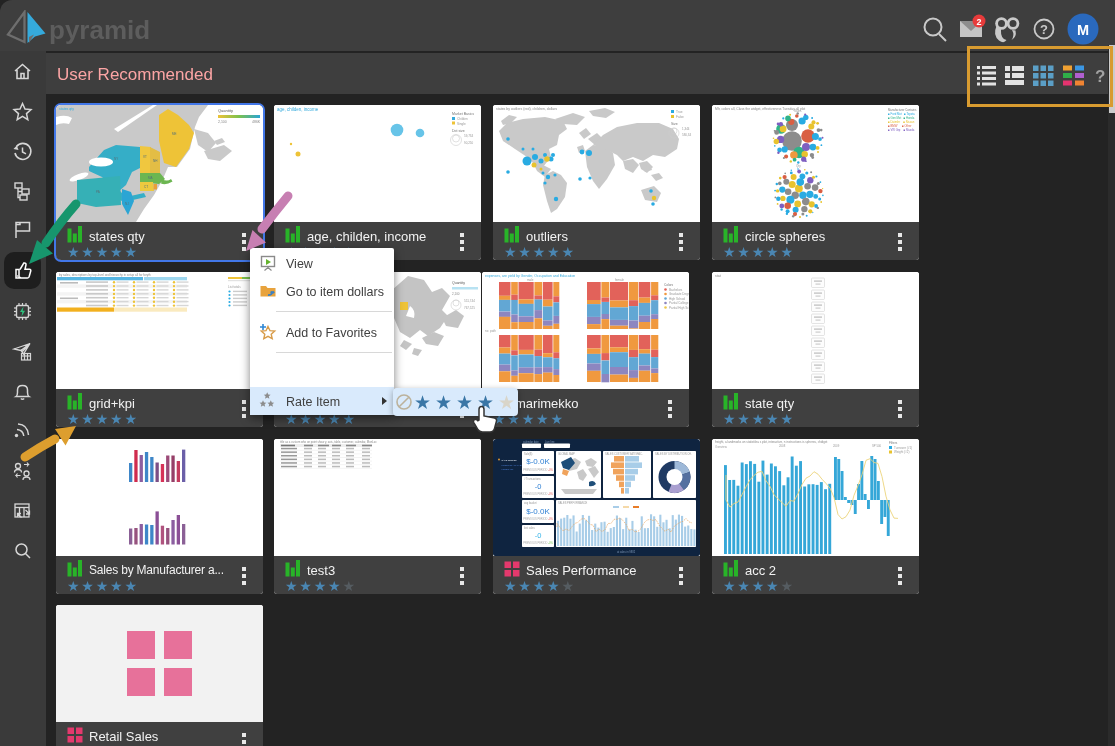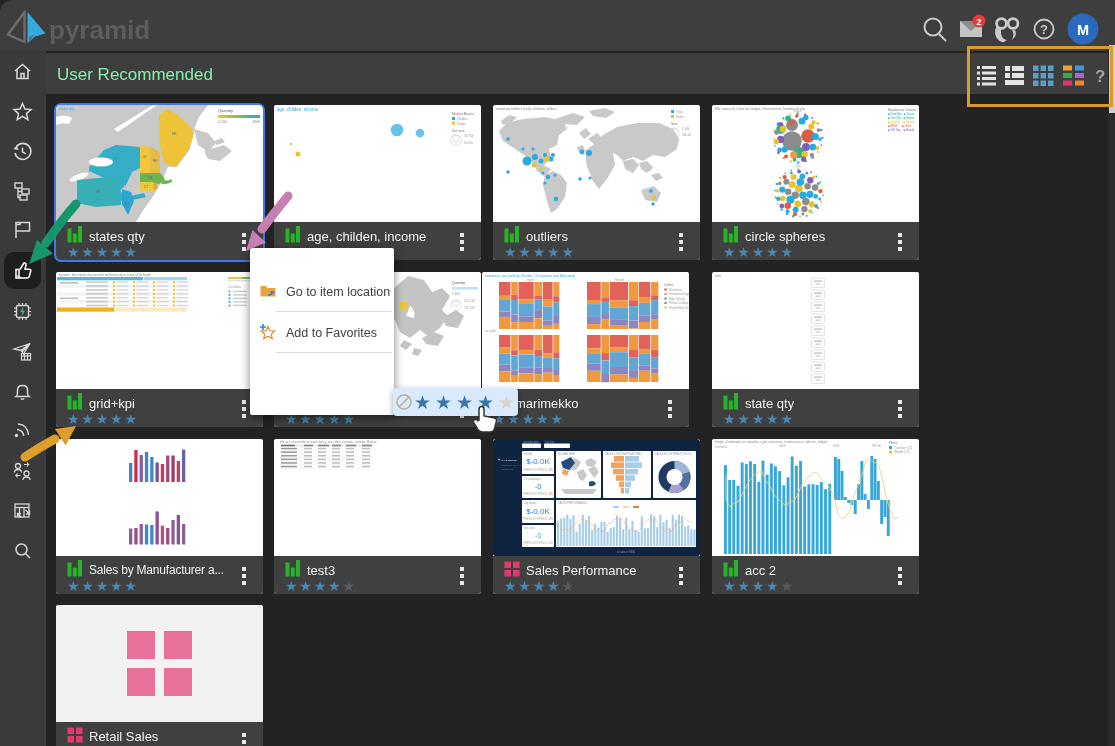--- a/index.html
+++ b/index.html
@@ -5,21 +5,21 @@
   * { margin:0; padding:0; box-sizing:border-box; }
   html,body { width:1115px; height:746px; background:#232323; overflow:hidden;
     font-family:"Liberation Sans", sans-serif; }
   .abs { position:absolute; }
   
   #topbar { position:absolute; left:0; top:0; width:1115px; height:51px; background:#3e3e3e;
     border-top-left-radius:12px; }
   #sidebar { position:absolute; left:0; top:51px; width:46px; height:695px; background:#3a3a3a; }
   #content { position:absolute; left:46px; top:51px; width:1069px; height:695px; background:#232323; }
   #headbar { position:absolute; left:46px; top:53px; width:1062px; height:41px; background:#3e3e3e; }
-  #headbar .title { position:absolute; left:11px; top:12px; color:#86efac; font-size:17px; }
+  #headbar .title { position:absolute; left:11px; top:12px; color:#fca5a5; font-size:17px; }
   
   #sbtrack { position:absolute; left:1108px; top:45px; width:7px; height:701px; background:#2b2b2b; }
   #sbthumb { position:absolute; left:1109px; top:45px; width:6px; height:68px; background:#cccccc; }
   
   .sicon { position:absolute; left:12px; width:21px; height:21px; }
   #thumbbox { position:absolute; left:4px; top:201px; width:37px; height:37px; background:#1e1e1e; border-radius:10px; }
   
   .card { position:absolute; width:207px; height:155px; background:#ffffff; border-radius:3px; overflow:hidden;padding-left:48px; }
   .card .thumb { position:absolute; left:0; top:0; width:247px; height:117px; background:#fff; overflow:hidden; }
   .card .foot { position:absolute; left:0; top:117px; width:207px; height:38px; background:#404040; }
@@ -1229,36 +1229,55 @@
 <div class="kebab">
           <i></i>
           <i></i>
         </div>
 <div class="stars">★★★★★</div>
       </div>
     </div>
 </div>
 
 <div id="menu">
+  <div class="mrow" style="top:1px">
+    <svg class="mic" viewBox="0 0 18 18">
+        <rect x="2.5" y="2.5" width="13" height="10" fill="none" stroke="#8a8a8a" stroke-width="1.4"></rect>
+        <path d="M7 5 L12 8 L7 11 Z" fill="#65b32e"></path>
+        <path d="M9 12.5 L9 15 M5.5 16.5 L9 13.5 L12.5 16.5" stroke="#8a8a8a" stroke-width="1.2" fill="none"></path>
+      </svg>
+    <div class="mtxt">View</div>
+  </div>
   <div class="mrow" style="top:29px">
     <svg class="mic" viewBox="0 0 18 18">
         <path d="M1.5 4 L7 4 L8.5 6 L16.5 6 L16.5 14.5 L1.5 14.5 Z" fill="#e8a33d"></path>
         <path d="M9 13 Q13 13.5 13.5 9.5 M13.5 9.5 l-2 1.2 M13.5 9.5 l1.8 1.4" stroke="#3b81c4" stroke-width="1.8" fill="none"></path>
       </svg>
-    <div class="mtxt">Go to item location</div>
+    <div class="mtxt">Go to item dollars</div>
   </div>
   <div class="msep" style="top:63px"></div>
   <div class="mrow" style="top:70px">
     <svg class="mic" viewBox="0 0 18 18">
         <path d="M9 3.5 L11 7.7 L15.7 8.1 L12.2 11.2 L13.2 15.7 L9 13.3 L4.8 15.7 L5.8 11.2 L2.3 8.1 L7 7.7 Z" fill="none" stroke="#d89c4a" stroke-width="1.4"></path>
         <path d="M4 1 L4 7 M1 4 L7 4" stroke="#2f87d4" stroke-width="1.6"></path>
       </svg>
     <div class="mtxt">Add to Favorites</div>
   </div>
   <div class="msep" style="top:104px"></div>
+  <div class="mrow" id="rate" style="top:139px">
+    <svg class="mic" viewBox="0 0 18 18">
+        <g fill="#8c8c8c">
+          <path d="M9 1 L10.3 3.8 L13.3 4 L11 6 L11.7 9 L9 7.4 L6.3 9 L7 6 L4.7 4 L7.7 3.8 Z" transform="translate(1,-0.5) scale(0.8)"></path>
+          <path d="M9 1 L10.3 3.8 L13.3 4 L11 6 L11.7 9 L9 7.4 L6.3 9 L7 6 L4.7 4 L7.7 3.8 Z" transform="translate(-3.2,7.5) scale(0.8)"></path>
+          <path d="M9 1 L10.3 3.8 L13.3 4 L11 6 L11.7 9 L9 7.4 L6.3 9 L7 6 L4.7 4 L7.7 3.8 Z" transform="translate(4.6,7.5) scale(0.8)"></path>
+        </g>
+      </svg>
+    <div class="mtxt">Rate Item</div>
+    <div class="arr"></div>
+  </div>
 </div>
 <div id="submenu">
   <svg class="abs" style="left:3px;top:3px" width="16" height="22" viewBox="0 0 16 22">
     <circle cx="8" cy="11" r="7" fill="none" stroke="#bcb29c" stroke-width="1.6"></circle>
     <line x1="3.2" y1="15.8" x2="12.8" y2="6.2" stroke="#bcb29c" stroke-width="1.6"></line>
   </svg>
   <span class="sstar" style="left:21px">★</span>
   <span class="sstar" style="left:42px">★</span>
   <span class="sstar" style="left:63px">★</span>
   <span class="sstar" style="left:84px">★</span>

